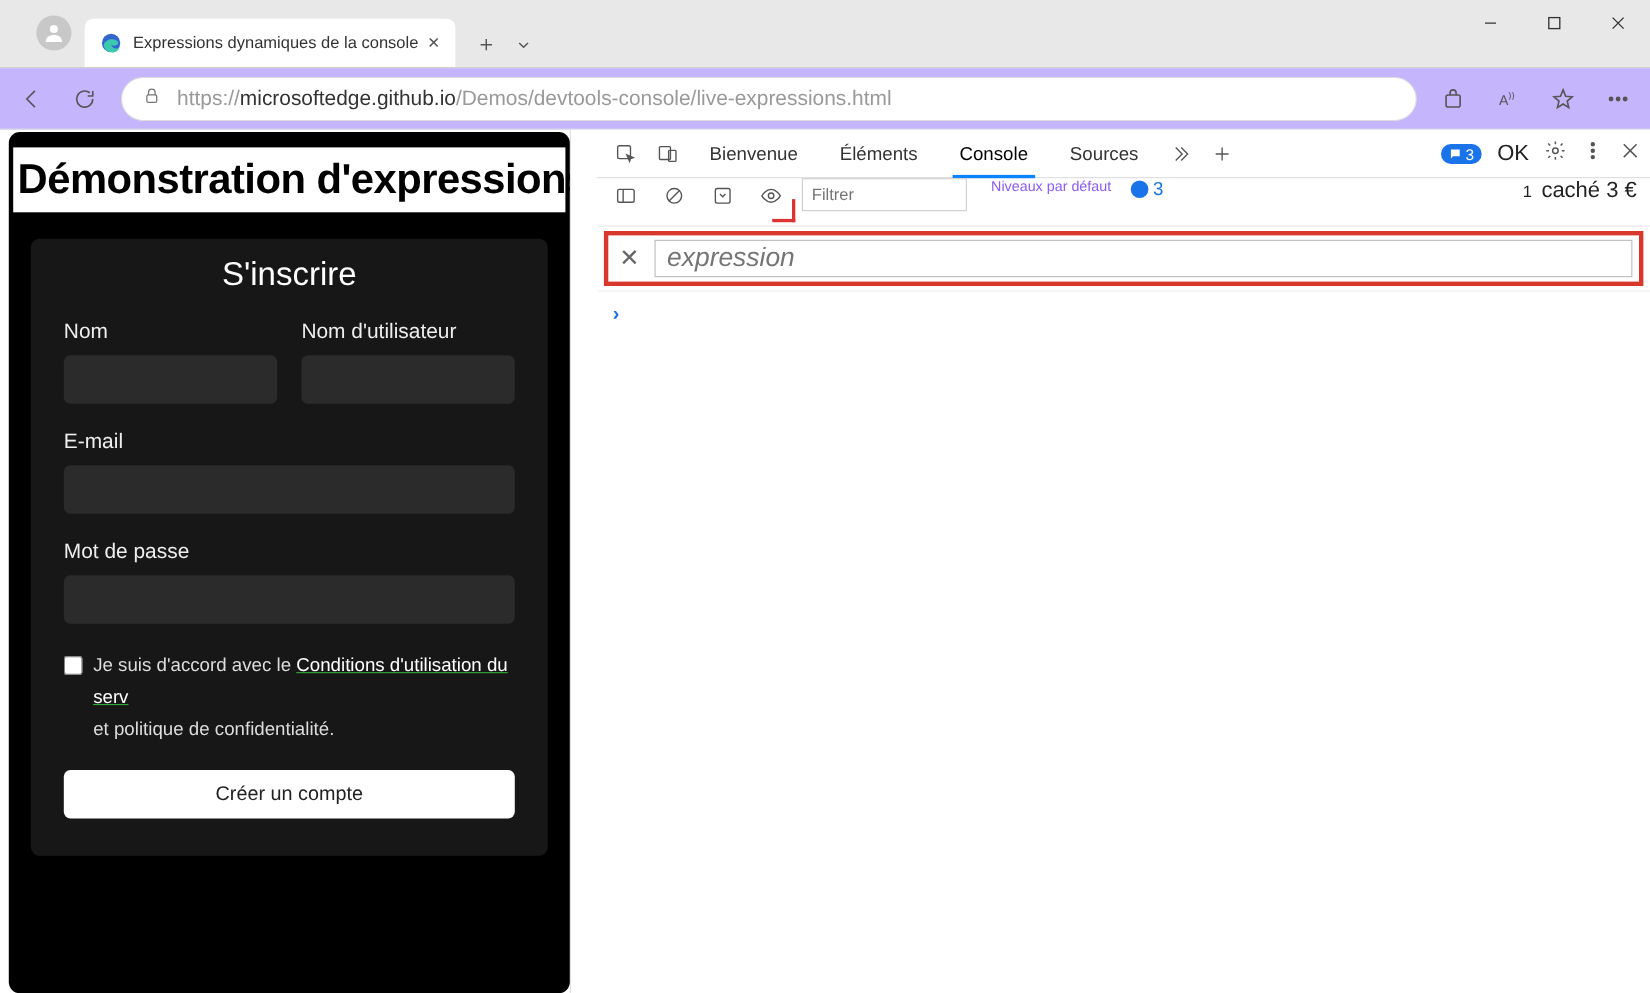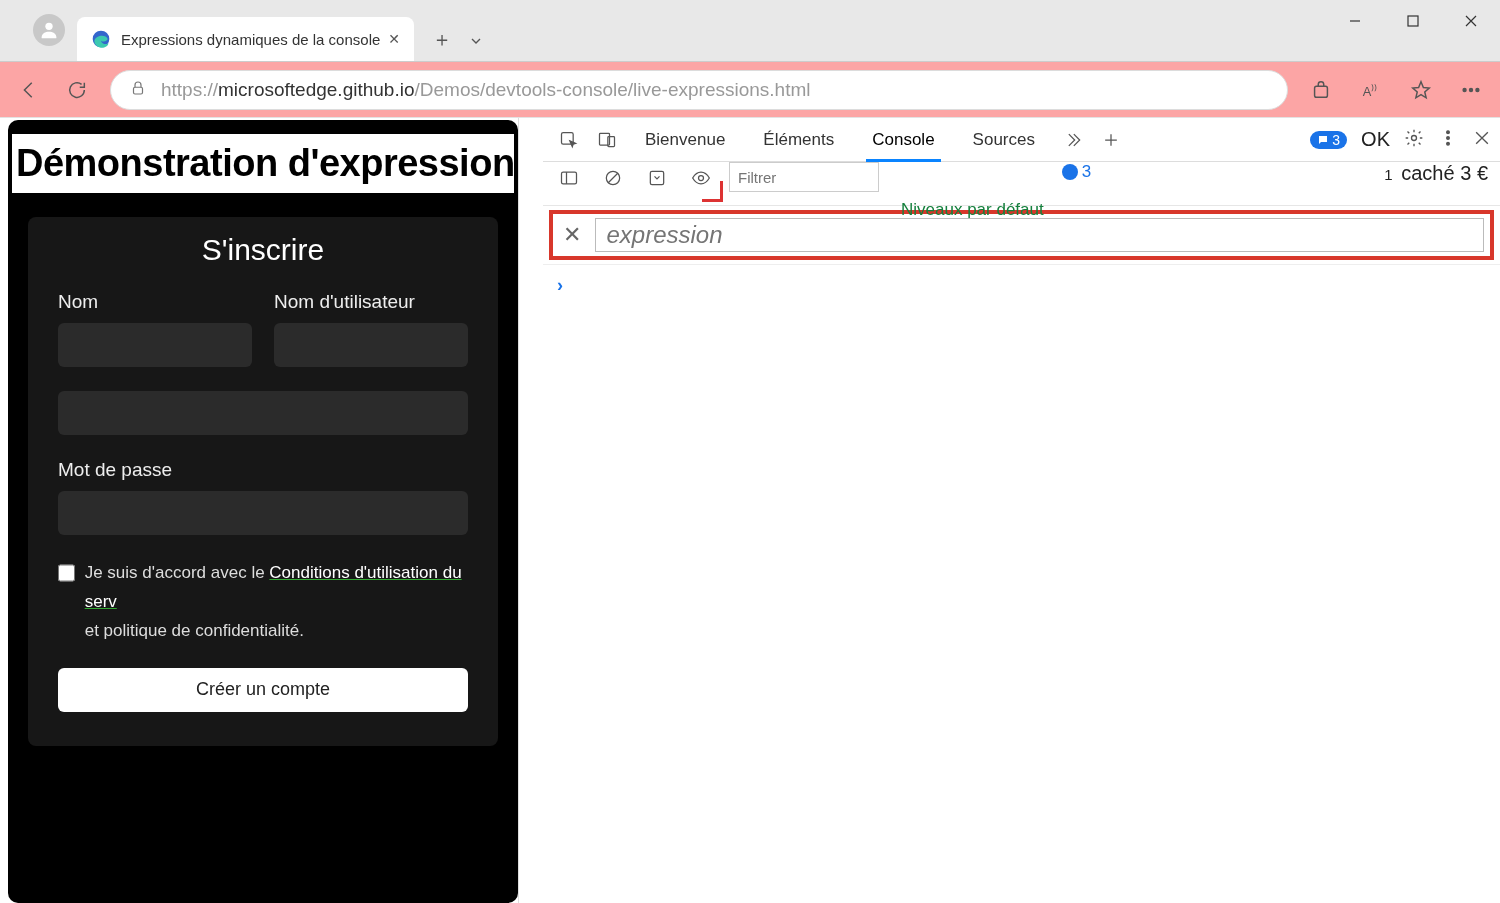--- a/index.html
+++ b/index.html
@@ -12,21 +12,21 @@
   .tab { background: #fff; border-radius: 8px 8px 0 0; height: 44px; display: flex; align-items: center; padding: 0 14px; margin-bottom: 0; min-width: 310px; position: relative;}
   .tab .edge-logo { width: 20px; height: 20px; margin-right: 10px; }
   .tab-title { font-size: 15px; color: #333; white-space: nowrap; overflow: hidden; }
   .tab-close { margin-left: 8px; font-size: 14px; color: #555; }
   .newtab { width: 36px; height: 36px; display:flex; align-items:center; justify-content:center; font-size: 20px; color:#555; margin: 0 4px 4px 10px;}
   .chevdown { width: 24px; height:24px; display:flex; align-items:center; justify-content:center; color:#555; margin-bottom:8px;}
 
   .win-controls { position: absolute; top: 0; right: 0; display: flex; }
   .win-btn { width: 58px; height: 42px; display:flex; align-items:center; justify-content:center; font-size: 16px; color:#333;}
 
-  .toolbar { height: 56px; background: #fca5a5; display: flex; align-items: center; padding: 0 14px; gap: 18px; border-bottom: 1px solid #e3e3e3;}
+  .toolbar { height: 56px; background: #c4b5fd; display: flex; align-items: center; padding: 0 14px; gap: 18px; border-bottom: 1px solid #e3e3e3;}
   .tb-icon { width: 30px; height:30px; display:flex; align-items:center; justify-content:center; color:#555; }
   .tb-icon svg { width: 22px; height: 22px; stroke: #555; fill: none; stroke-width: 1.6; }
   .addr-bar { flex: 1; height: 40px; background: #fff; border: 1px solid #dcdcdc; border-radius: 22px; display: flex; align-items: center; padding: 0 18px; gap: 14px;}
   .lock-icon svg { width:18px; height:18px; stroke:#777; fill:none; stroke-width:1.6;}
   .url { font-size: 19px; color: #999; }
   .url .domain { color: #333; }
   .right-icons { display:flex; gap:20px; align-items:center;}
 
   
   .main { display: flex; height: calc(903px - 62px - 56px); }
@@ -55,21 +55,21 @@
   .dt-tab.active::after { content:''; position:absolute; bottom:-1px; left:10%; right:10%; height:3px; background:#0a84ff;}
   .dt-right { position:absolute; right:8px; display:flex; align-items:center; gap:14px;}
   .badge-blue { background:#1a73e8; color:#fff; border-radius:10px; padding:1px 7px; font-size:14px; display:inline-flex; align-items:center; gap:3px;}
   .ok-text { font-size:20px; color:#222;}
   .dt-gear svg, .dt-more svg, .dt-close svg { width:20px; height:20px; stroke:#555; fill:none; stroke-width:1.6;}
 
   .dt-toolbar2 { height: 44px; display:flex; align-items:flex-start; padding: 0 10px; gap: 12px; border-bottom: 1px solid #e6e6e6; position:relative;}
   .eye-btn { position:relative;}
   .eye-btn::after { content:''; position:absolute; right:-6px; bottom:-8px; width:18px; height:18px; border-right:3px solid #d33; border-bottom:3px solid #d33;}
   .filter-input { width: 150px; height:30px; border:1px solid #ccc; padding:0 8px; font-size:15px; color:#888;}
-  .levels-text { font-size:17px; color:#15803d; margin-left:10px;margin-top:38px;}
+  .levels-text { font-size:13px; color:#8b5cf6; margin-left:10px;}
   .blue-pill { color:#1a73e8; font-size:17px; display:inline-flex; align-items:center; gap:4px; margin-left:6px;}
   .blue-pill::before { content:''; width:16px; height:16px; background:#1a73e8; border-radius:50%; display:inline-block;}
   .hidden-right { position:absolute; right:12px; font-size:20px; color:#222;}
   .hidden-right .small1 { font-size:15px; margin-right:3px;}
 
   .expr-row { border: 4px solid #d8372b; margin: 4px 6px; padding: 4px 6px; display:flex; align-items:center; gap:10px;}
   .expr-close { font-size:22px; color:#666; padding:0 4px;}
   .expr-input { flex:1; height:34px; border:1px solid #bbb; padding:0 10px; font-size:24px; font-style: italic; color:#555;}
 
   .console-body { flex:1; padding: 10px 14px; border-top: 1px solid #eee;}
@@ -182,20 +182,21 @@
           <label class="field-label">Nom</label>
           <input class="field-input" style="">
         </div>
         <div class="field">
           <label class="field-label">Nom d'utilisateur</label>
           <input class="field-input" style="">
         </div>
       </div>
       <div class="field-row">
         <div class="field">
+          <label class="field-label">E-mail</label>
           <input class="field-input" style="">
         </div>
       </div>
       <div class="field-row">
         <div class="field">
           <label class="field-label">Mot de passe</label>
           <input type="password" class="field-input" style="">
         </div>
       </div>
       <div class="agree-row">

